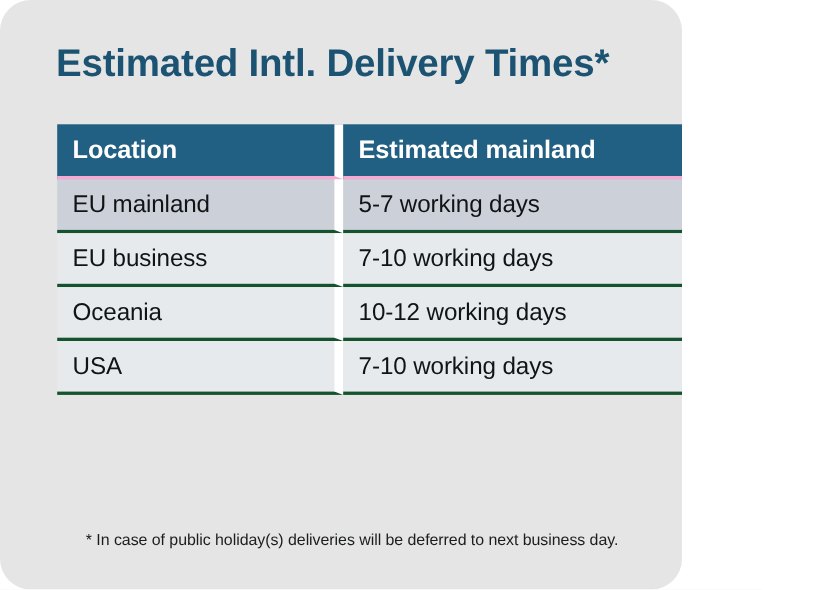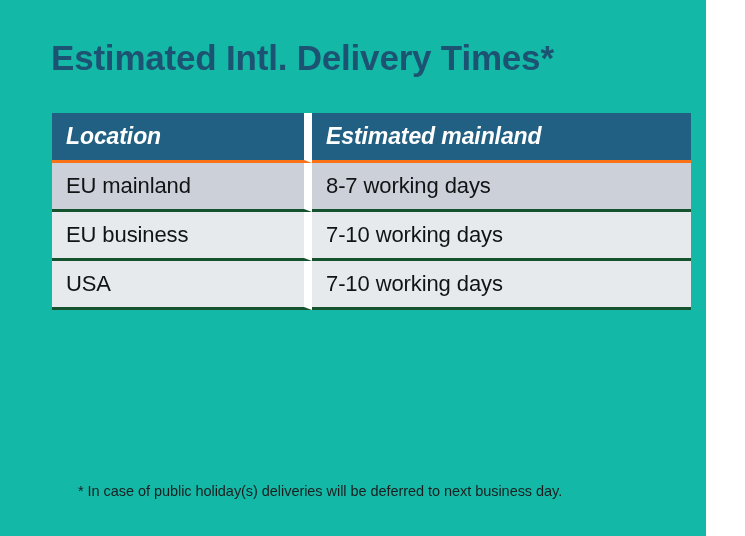--- a/index.html
+++ b/index.html
@@ -8,24 +8,25 @@
     padding: 0;
     background: #ffffff;
   }
   body {
     font-family: "Liberation Sans", "DejaVu Sans", sans-serif;
     -webkit-font-smoothing: antialiased;
   }
 
   .page {
     position: relative;
-    width: 706px;
+    width: 620px;
     height: 536px;
-    background: #14b8a6;
+    background: #e5e5e5;
     overflow: hidden;
+    border-radius: 28px;
   }
 
   
   .page-title {
     position: absolute;
     left: 51px;
     top: 36px;
     width: 660px;
     font-size: 35px;
     line-height: 44px;
@@ -65,22 +66,21 @@
 
   
   .delivery-table th.cell-location,
   .delivery-table td.cell-location {
     border-right: 8px solid #ffffff;
   }
   .delivery-table tbody tr td {
     border-bottom: 3px solid #14532d;
   }
   .delivery-table thead tr th {
-    border-bottom: 3px solid #f97316;
-    font-style: italic;
+    border-bottom: 3px solid #f9a8d4;
   }
 
   
   .delivery-table thead th {
     height: 47px;
     background: #215f83;
     color: #ffffff;
     font-size: 23px;
     line-height: 47px;
     font-weight: 700;
@@ -125,25 +125,29 @@
     </colgroup>
     <thead>
       <tr>
         <th class="cell-location">Location</th>
         <th class="cell-estimate">Estimated mainland</th>
       </tr>
     </thead>
     <tbody>
       <tr class="row-dark">
         <td class="cell-location">EU mainland</td>
-        <td class="cell-estimate">8-7 working days</td>
+        <td class="cell-estimate">5-7 working days</td>
       </tr>
       <tr class="row-light">
         <td class="cell-location">EU business</td>
         <td class="cell-estimate">7-10 working days</td>
+      </tr>
+      <tr class="row-light">
+        <td class="cell-location">Oceania</td>
+        <td class="cell-estimate">10-12 working days</td>
       </tr>
       <tr class="row-light">
         <td class="cell-location">USA</td>
         <td class="cell-estimate">7-10 working days</td>
       </tr>
     </tbody>
   </table>
 
   <div class="footnote">* In case of public holiday(s) deliveries will be deferred to next business day.</div>
 

